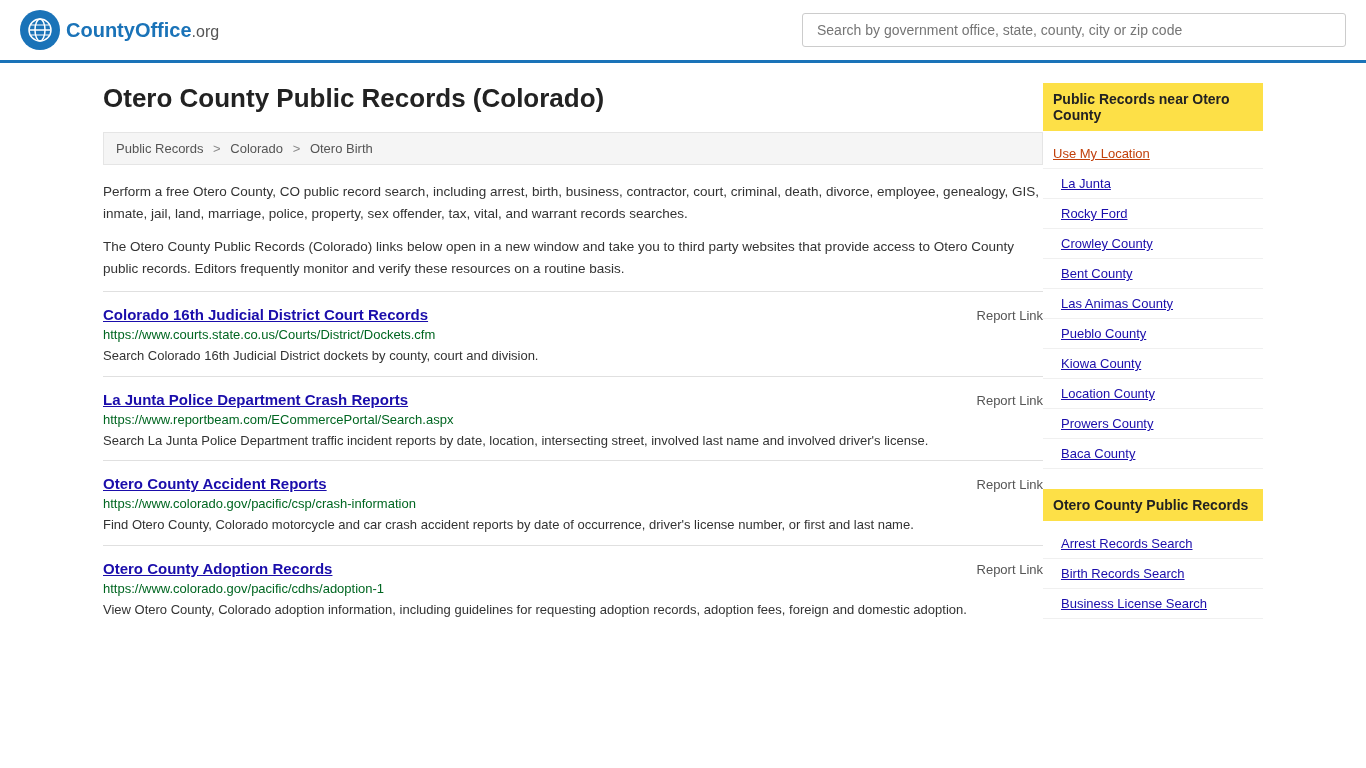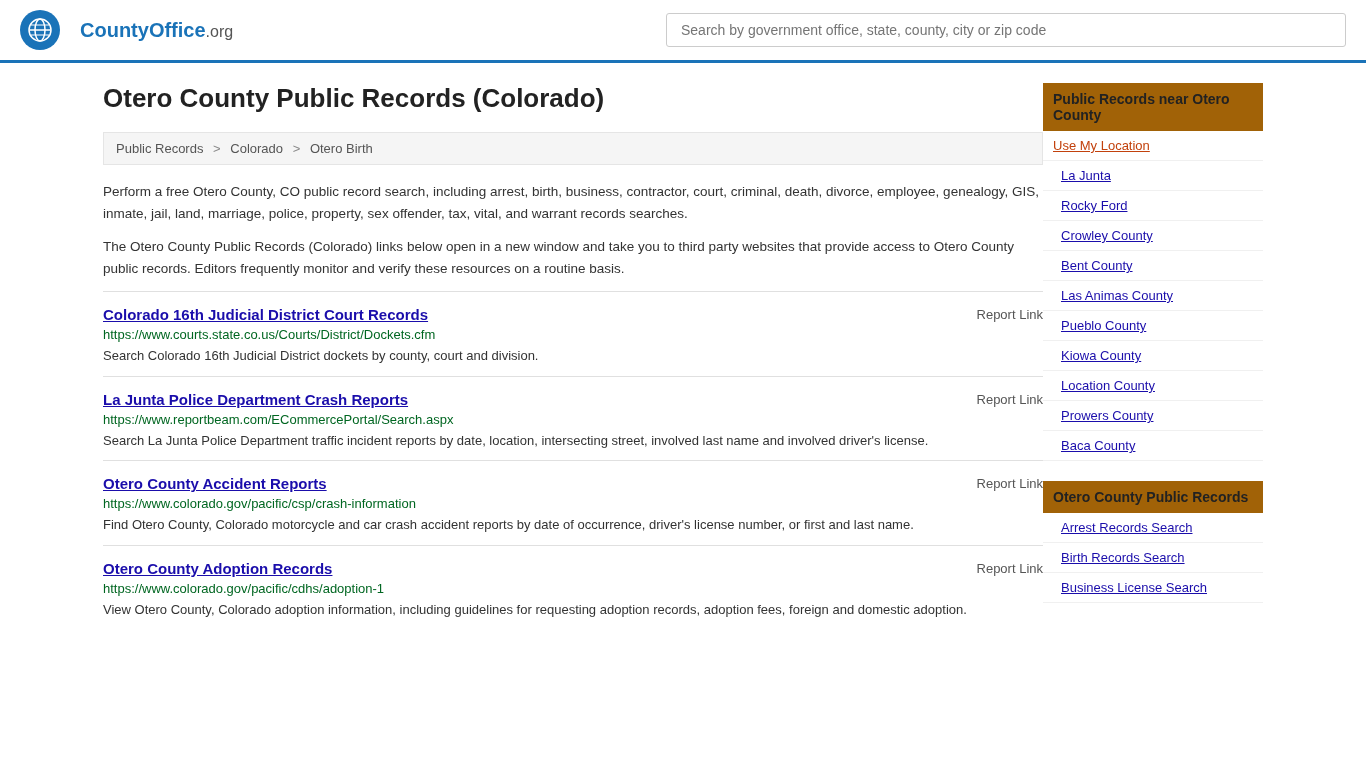--- a/index.html
+++ b/index.html
@@ -10,36 +10,36 @@
       background: #fff;
       border-bottom: 3px solid #1a73b8;
       padding: 10px 20px;
       display: flex;
       align-items: center;
       justify-content: space-between;
     }
     .logo-area {
       display: flex;
       align-items: center;
-      gap: 20px;
+      gap: 6px;
     }
     .logo-circle {
       width: 40px;
       height: 40px;
       background: #1a73b8;
       border-radius: 50%;
       display: flex;
       align-items: center;
       justify-content: center;
       color: white;
       font-size: 18px;
       font-weight: bold;
     }
     .search-bar {
-      width: 680px;
+      width: 544px;
       padding: 8px 14px;
       border: 1px solid #ccc;
       border-radius: 3px;
       font-size: 14px;
       color: #999;
       outline: none;
     }
 
     
     .main-container {
@@ -91,21 +91,21 @@
     }
 
     
     .record-item {
       border-top: 1px solid #e0e0e0;
       padding: 14px 0 10px;
     }
     .record-header {
       display: flex;
       justify-content: space-between;
-      align-items: center;
+      align-items: flex-end;
       margin-bottom: 4px;
     }
     .record-title {
       font-size: 15px;
       font-weight: bold;
       color: #1a0dab;
       text-decoration: underline;
       cursor: pointer;
     }
     .report-link {
@@ -127,26 +127,26 @@
 
     
     .sidebar {
       width: 220px;
       flex-shrink: 0;
     }
     .sidebar-section {
       margin-bottom: 20px;
     }
     .sidebar-section-title {
-      background: #a16207;
+      background: #fde047;
       padding: 8px 10px;
       font-size: 14px;
       font-weight: bold;
       color: #222;
-      margin-bottom: 0;
+      margin-bottom: 8px;
     }
     .sidebar-item {
       display: block;
       padding: 7px 10px 7px 18px;
       font-size: 13px;
       color: #1a0dab;
       text-decoration: underline;
       cursor: pointer;
       border-bottom: 1px solid #f0f0f0;
     }

